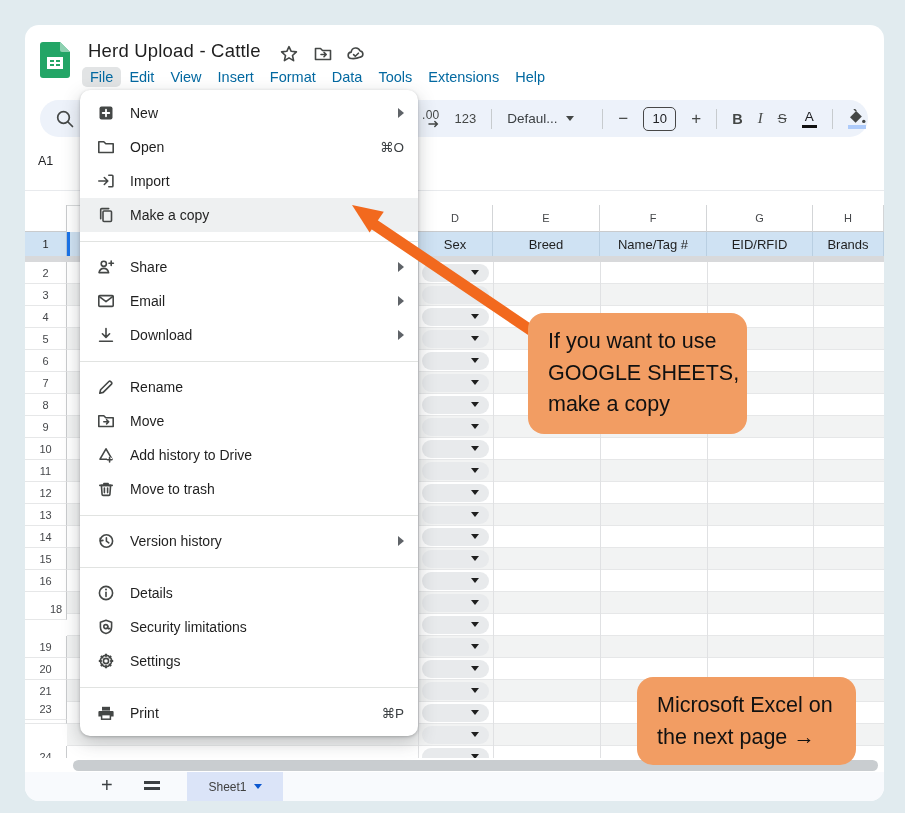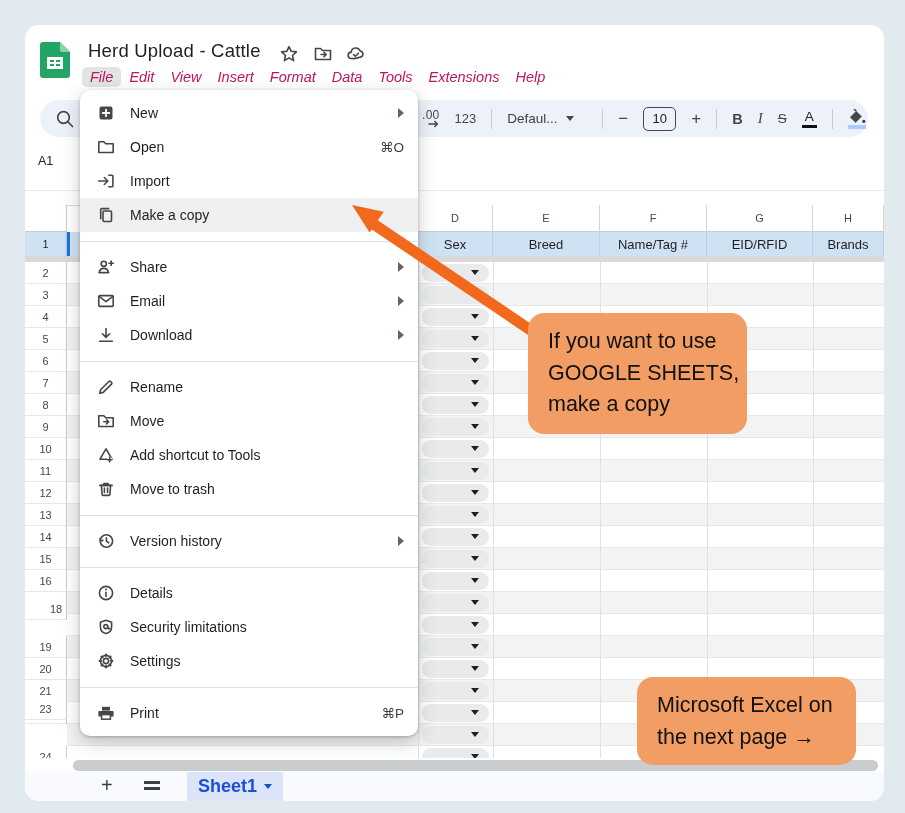--- a/index.html
+++ b/index.html
@@ -7,21 +7,21 @@
   #stage { position:relative; width:905px; height:813px; background:#e1ebef; overflow:hidden; }
   #app-window { position:absolute; left:25px; top:25px; width:859px; height:776px; background:#fff; border-radius:14px; }
 
   
   #sheets-logo { position:absolute; left:40px; top:42px; width:30px; height:36px; }
   #doc-title { position:absolute; left:88px; top:40px; font-size:18.5px; color:#1f1f1f; letter-spacing:.2px;text-align:right; }
   .title-ico { position:absolute; top:44px; width:20px; height:20px; color:#444746; }
   #star-ico { left:279px; } #movefolder-ico { left:313px; } #cloud-ico { left:346px; }
 
   #menubar { position:absolute; left:82px; top:65px; display:flex; align-items:center; height:24px; }
-  .menu-btn { font-size:14.5px; color:#be185d; padding:2px 8px; border-radius:5px; white-space:nowrap;font-style:italic; }
+  .menu-btn { font-size:14.5px; color:#0369a1; padding:2px 8px; border-radius:5px; white-space:nowrap; }
   .menu-btn.active { background:#e2e4e5; }
 
   
   #toolbar { position:absolute; left:40px; top:100px; width:828px; height:37px; background:#edf2fa; border-radius:19px; }
   #search-btn { position:absolute; left:14px; top:8px; width:22px; height:22px; color:#444746; }
   #toolbar-right { position:absolute; left:382px; top:0; height:37px; display:flex; align-items:center; gap:15px; }
   .tb-txt { font-size:13px; color:#444746; }
   .tb-sep { width:1px; height:20px; background:#c7cbce; }
   #decimal-btn { display:flex; flex-direction:column; align-items:flex-end; line-height:10px; }
   #decimal-btn .lbl { font-size:12px; color:#444746; letter-spacing:.3px; }
@@ -60,21 +60,21 @@
   .dd-pill .chev { position:absolute; right:10px; top:6px; width:0; height:0; border-left:4.5px solid transparent; border-right:4.5px solid transparent; border-top:5.5px solid #1f1f1f; }
 
   
   #hscroll-track { position:absolute; left:25px; top:758px; width:859px; height:14px; background:#fff; }
   #hscroll-thumb { position:absolute; left:73px; top:760px; width:805px; height:11px; border-radius:6px; background:#c9cdd0; }
   #tabbar { position:absolute; left:25px; top:772px; width:859px; height:29px; background:#f8fafd; border-bottom-left-radius:14px; border-bottom-right-radius:14px; }
   #add-sheet-btn { position:absolute; left:76px; top:2px; font-size:20px; color:#3c4043; }
   #all-sheets-btn { position:absolute; left:119px; top:9px; width:16px; }
   #all-sheets-btn .b { height:2.5px; background:#3c4043; margin-bottom:3.5px; }
   #sheet-tab { position:absolute; left:162px; top:0; width:96px; height:29px; background:#dbe4f8; display:flex; align-items:center; justify-content:center; gap:7px; }
-  #sheet-tab .lbl { font-size:18px; font-weight:bold; color:#1d4ed8; }
+  #sheet-tab .lbl { font-size:12px; font-weight:normal; color:#404040; }
   #sheet-tab .chev { width:0; height:0; border-left:4.5px solid transparent; border-right:4.5px solid transparent; border-top:5px solid #0b57d0; }
 
   
   #file-menu { position:absolute; left:80px; top:90px; width:338px; background:#fff; border-radius:10px; padding:6px 0; box-shadow:0 1px 3px rgba(60,64,67,.3), 0 6px 18px rgba(60,64,67,.28); z-index:20; }
   .fm-item { position:relative; height:34px; display:flex; align-items:center; padding:0 14px 0 16px; }
   .fm-item.hl { background:#eef0f1; }
   .fm-ico { width:20px; height:20px; color:#444746; margin-right:14px; flex:none; }
   .fm-label { font-size:14px; color:#1f1f1f; flex:1; white-space:nowrap; }
   .fm-shortcut { font-size:13.5px; color:#3c4043; }
   .fm-sub { width:0; height:0; border-top:5px solid transparent; border-bottom:5px solid transparent; border-left:6.5px solid #5f6368; }
@@ -396,21 +396,21 @@
           <path fill="none" stroke="currentColor" stroke-width="1.6" stroke-linecap="round" stroke-linejoin="round" d="M7.8 10.8h4.8M10.6 8.7l2.1 2.1-2.1 2.1"></path>
         </svg>
         <span class="fm-label">Move</span>
       </div>
       <div class="fm-item">
         <svg viewBox="0 0 20 20" class="fm-ico">
           <path fill="none" stroke="currentColor" stroke-width="1.6" stroke-linecap="round" stroke-linejoin="round" d="M10 3.8l6 10.4H4z"></path>
           <path d="M13.6 12.2v5.2M11 14.8h5.2" stroke="#fff" stroke-width="3.4"></path>
           <path fill="none" stroke="currentColor" stroke-width="1.6" stroke-linecap="round" stroke-linejoin="round" d="M13.6 12.6v4.4M11.4 14.8h4.4"></path>
         </svg>
-        <span class="fm-label">Add shortcut to Tools</span>
+        <span class="fm-label">Add history to Drive</span>
       </div>
       <div class="fm-item">
         <svg viewBox="0 0 20 20" class="fm-ico">
           <path fill="none" stroke="currentColor" stroke-width="1.6" stroke-linecap="round" stroke-linejoin="round" d="M5.4 6.4h9.2l-.7 9.1a1 1 0 0 1-1 .9H7.1a1 1 0 0 1-1-.9z"></path>
           <path fill="none" stroke="currentColor" stroke-width="1.6" stroke-linecap="round" stroke-linejoin="round" d="M3.8 6.4h12.4M7.9 6.4V4.6h4.2v1.8M8.4 9v4.6M11.6 9v4.6"></path>
         </svg>
         <span class="fm-label">Move to trash</span>
       </div>
       <div class="fm-divider"></div>
       <div class="fm-item">

